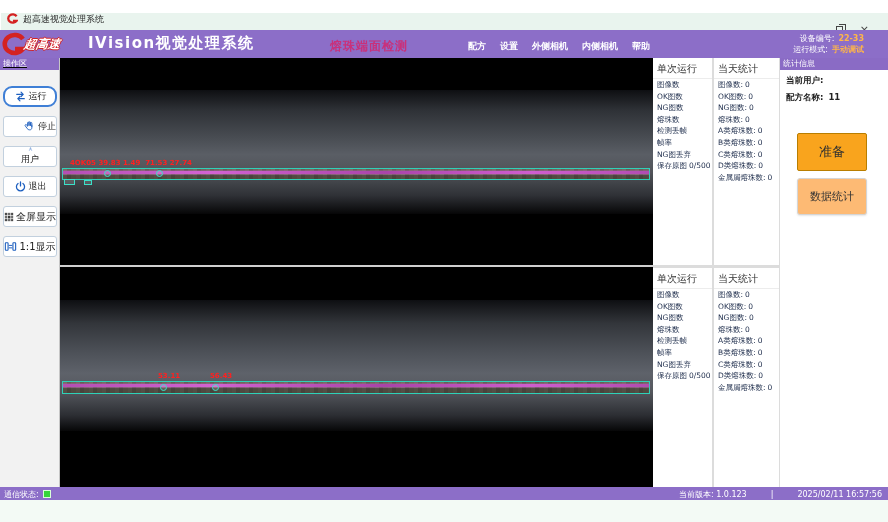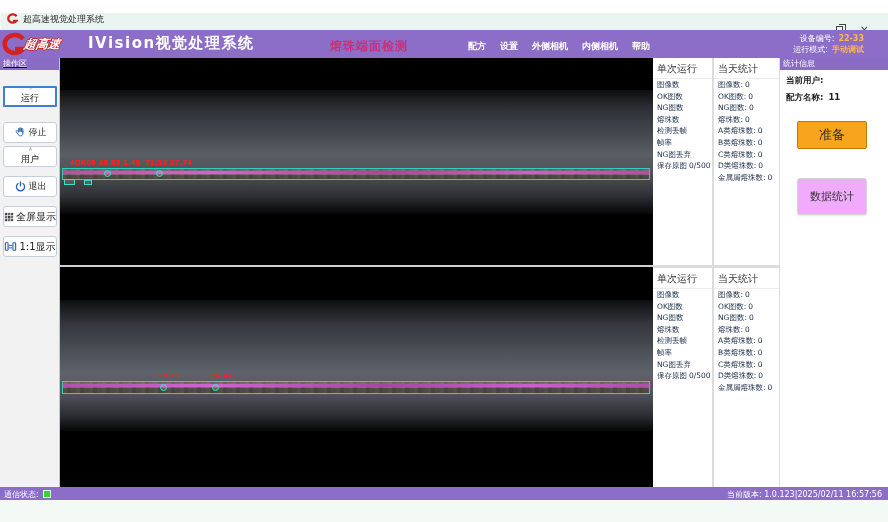--- a/index.html
+++ b/index.html
@@ -29,21 +29,21 @@
   .info-value { color:#ffb648; font-weight:bold; }
 
   
   .main-bg { position:absolute; top:58px; left:0; width:888px; height:429px; background:#dcdcdc; }
 
   
   .sidebar { position:absolute; top:58px; left:0; width:60px; height:429px; background:#f2f2f2; border-right:1px solid #c6c6c6;text-decoration:underline; }
   .panel-header { height:12px; background:#8a6bc5; color:#fff; font-size:8px; line-height:12px; padding-left:3px; }
   .side-btn { position:absolute; left:3px; width:54px; height:21px; background:#fff; border:1px solid #c2d0de; border-radius:3px;
     display:flex; align-items:center; justify-content:center; gap:2px; font-size:9px; color:#222; cursor:default; white-space:nowrap; }
-  .side-btn.primary { border:2px solid #3f7fd6; border-radius:1px;flex-direction:column; }
+  .side-btn.primary { border:2px solid #3f7fd6; border-radius:9px; }
   .side-btn .lbl-sm { font-size:10px; }
 
   
   .viewport { position:absolute; top:58px; left:60px; width:593px; height:429px; background:#000; }
   .cam-panel { position:absolute; left:0; width:593px; overflow:hidden; background:#000; }
   #cam1 { top:0; height:207px; }
   #cam2 { top:209px; height:220px; }
   .panel-divider { position:absolute; top:207px; left:0; width:593px; height:2px; background:#cfcfcf; }
   .band { position:absolute; left:0; width:593px; }
   #band1 { top:32px; height:124px;
@@ -64,32 +64,32 @@
   
   .stats-col { position:absolute; background:#fff; color:#1c2b4a; }
   .stats-title { font-size:10px; color:#333; padding:4px 0 2px 4px; border-bottom:1px solid #ececec; white-space:nowrap; }
   .stat-row { padding-left:4px; height:11.6px; line-height:11.6px; font-size:7.5px; white-space:nowrap; }
   .stat-row .val { margin-left:2px; }
 
   
   .info-panel { position:absolute; left:780px; top:58px; width:108px; height:429px; background:#fff; }
   .ip-row { margin:5px 0 0 6px; font-size:8.5px; font-weight:bold; color:#222; white-space:nowrap; }
   .ip-row .ip-val { font-weight:bold; margin-left:5px; }
-  .prepare-btn { position:absolute; left:17px; top:63px; width:70px; height:28px; background:#f9a41d; border:1px solid #b97e00;
+  .prepare-btn { position:absolute; left:17px; top:75px; width:70px; height:38px; background:#f9a41d; border:1px solid #b97e00;
     border-radius:2px; display:flex; align-items:center; justify-content:center; font-size:13px; color:#303030; cursor:default; }
-  .data-btn { position:absolute; left:17px; top:120px; width:70px; height:37px; background:#f0abfc; border:1px solid #d5d5d5;
+  .data-btn { position:absolute; left:17px; top:120px; width:70px; height:37px; background:#fdba74; border:1px solid #d5d5d5;
     border-radius:3px; box-shadow:0 1px 2px rgba(0,0,0,.1); display:flex; align-items:center; justify-content:center;
     font-size:11px; color:#333; cursor:default; }
 
   
   .statusbar { position:absolute; top:487px; left:0; width:888px; height:14px; background:#8c6ec8; display:flex; align-items:center;
     font-size:8px; color:#fff; }
   .comm { margin-left:4px; display:flex; align-items:center; gap:4px; }
   .led { width:8px; height:8px; background:#35d43a; border:1px solid #d9ffd9; }
-  .version-area { margin-left:auto; margin-right:6px; display:flex; gap:0; align-items:center; }
+  .version-area { margin-left:auto; margin-right:6px; display:flex; gap:24px; align-items:center; }
   .footer { position:absolute; top:500px; left:0; width:888px; height:22px; background:#f3faf5; }
 </style>
 </head>
 <body>
 
 <div class="screen">
 
   <div class="titlebar">
     <svg class="app-icon" viewBox="0 0 24 24">
       <path d="M21 7 A10 9 0 1 0 21 17 L13 17" fill="none" stroke="#d42222" stroke-width="5"></path>
@@ -136,21 +136,21 @@
     <div class="panel-header">操作区</div>
 
     <div class="side-btn primary" style="top:28px;">
       <svg width="13" height="13" viewBox="0 0 24 24">
         <path d="M5 8 h11 M13 4 l4 4 -4 4" fill="none" stroke="#1d5fbf" stroke-width="2.2" stroke-linecap="round" stroke-linejoin="round"></path>
         <path d="M19 16 h-11 M11 12 l-4 4 4 4" fill="none" stroke="#1d5fbf" stroke-width="2.2" stroke-linecap="round" stroke-linejoin="round"></path>
       </svg>
       <span>运行</span>
     </div>
 
-    <div class="side-btn" style="top:64px;">
+    <div class="side-btn" style="top:58px;justify-content:flex-end;">
       <svg width="13" height="13" viewBox="0 0 24 24">
         <path d="M8.5 11 V5.2 a1.3 1.3 0 0 1 2.6 0 V10 M11.1 9.5 V4.6 a1.3 1.3 0 0 1 2.6 0 V10 M13.7 9.8 V5.8 a1.3 1.3 0 0 1 2.6 0 V12.5 M8.5 11 L6.2 8.8 a1.4 1.4 0 0 0 -2.1 1.8 l3.6 5.2 a5.5 5.5 0 0 0 4.5 2.4 c3.2 0 4.1 -1.9 4.1 -4.2 V9.5" fill="none" stroke="#1d5fbf" stroke-width="1.7" stroke-linecap="round" stroke-linejoin="round"></path>
       </svg>
       <span>停止</span>
     </div>
 
     <div class="side-btn" style="top:88px;flex-direction:column;">
       <svg width="13" height="13" viewBox="0 0 24 24">
         <circle cx="12" cy="7.5" r="3.5" fill="none" stroke="#1d5fbf" stroke-width="2.2"></circle>
         <path d="M4.5 20.5 a7.5 7.5 0 0 1 15 0" fill="none" stroke="#1d5fbf" stroke-width="2.2" stroke-linecap="round"></path>

